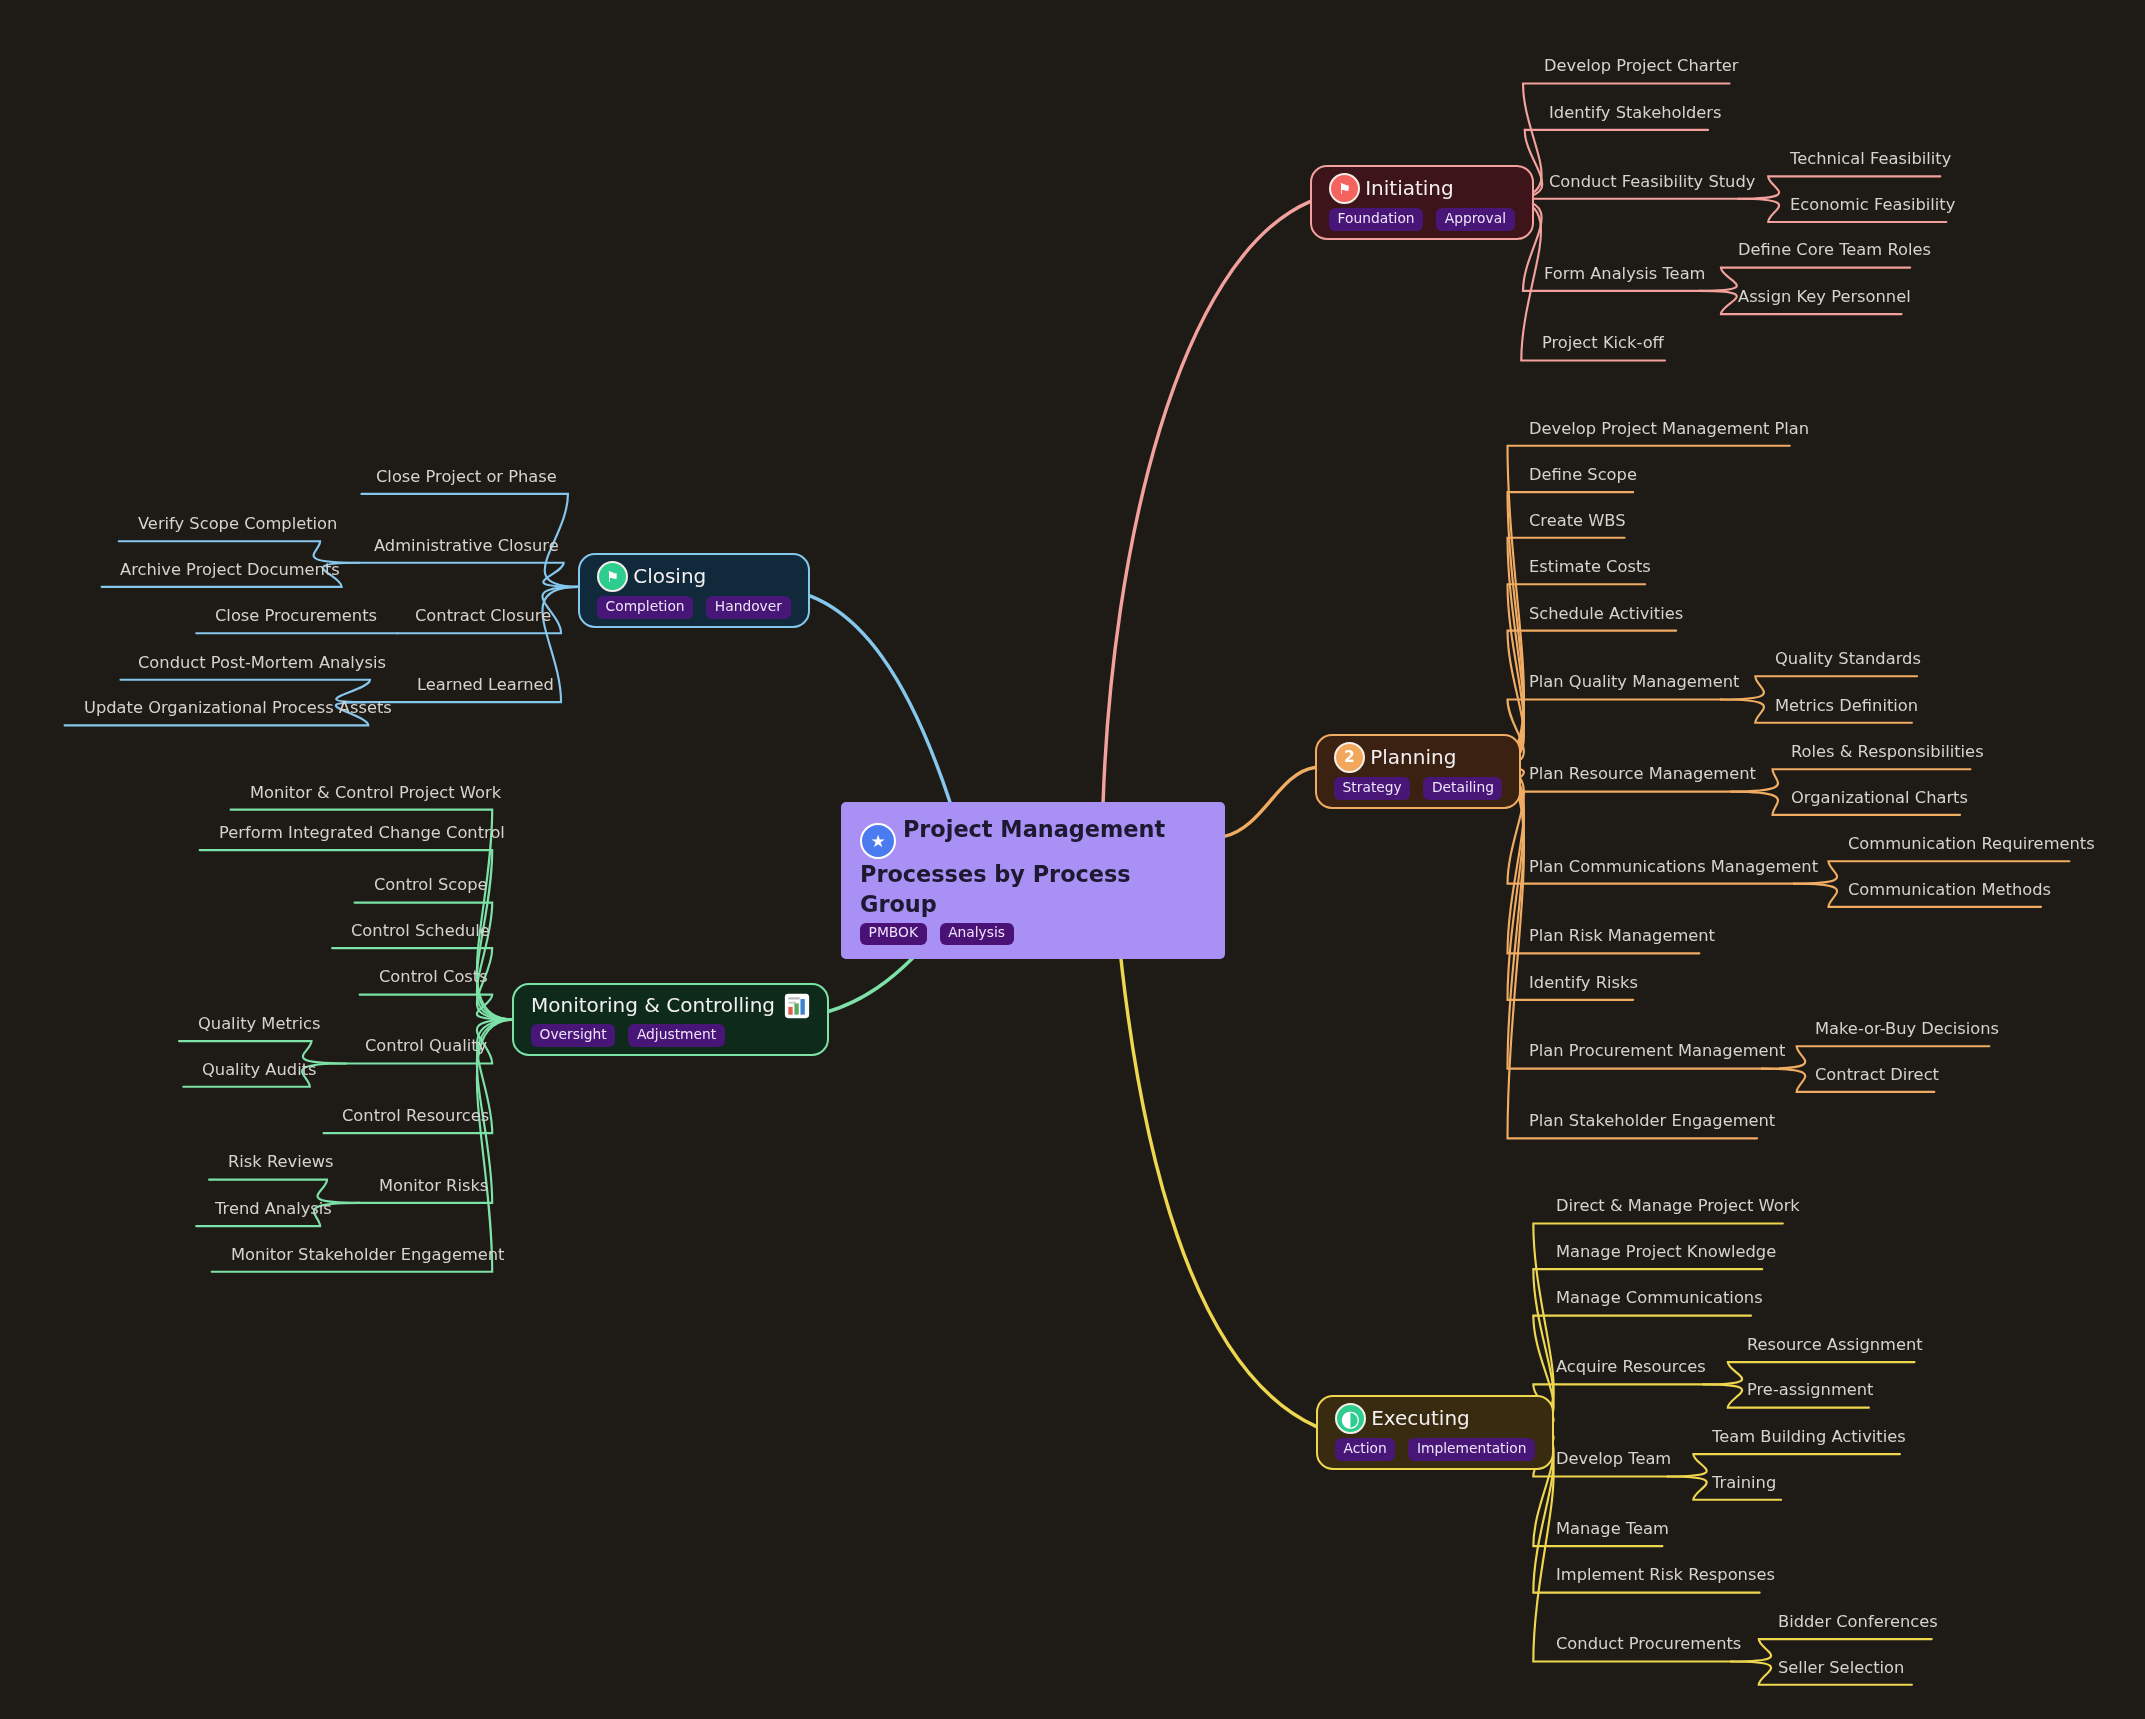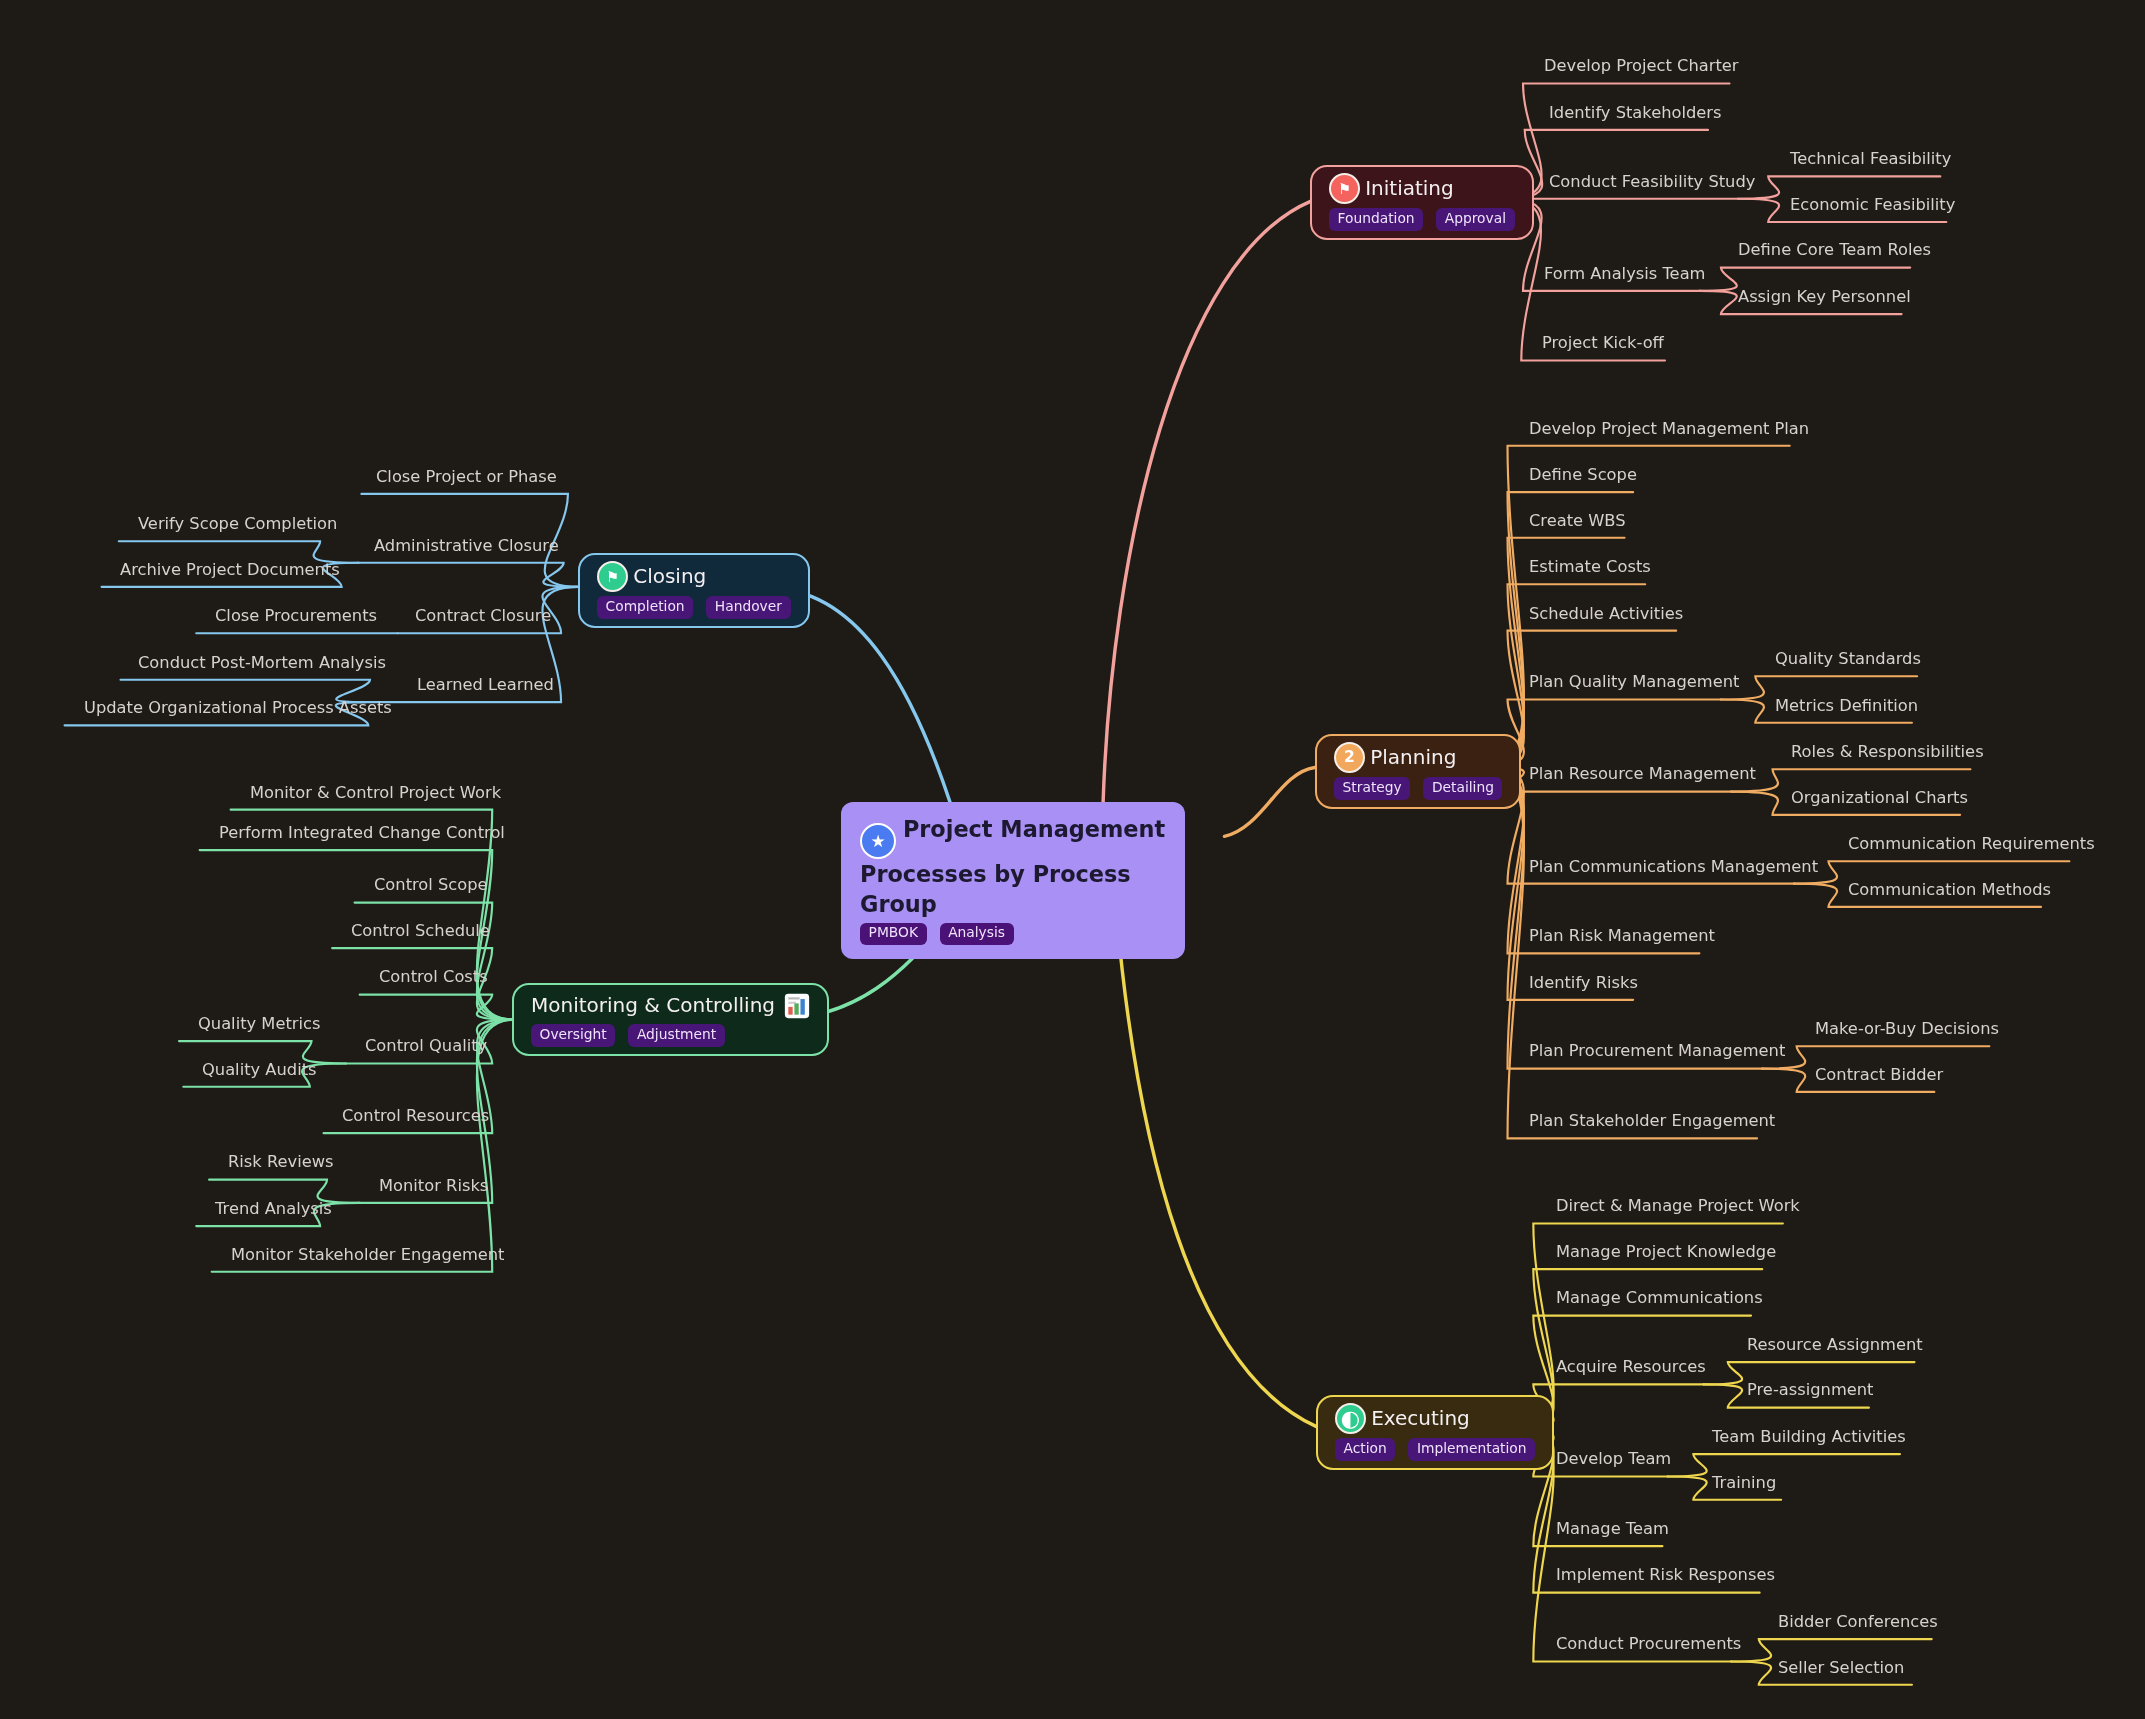--- a/index.html
+++ b/index.html
@@ -14,21 +14,21 @@
   .gtitle{color:#f4f0f2;font-size:20px;line-height:29px;display:flex;align-items:center;gap:5.2px;white-space:nowrap;}
   .nicon{width:31px;height:31px;border-radius:50%;border:2.6px solid #f6efe9;color:#fff;
          display:inline-flex;align-items:center;justify-content:center;font-size:14.6px;
          box-sizing:border-box;flex:0 0 auto;}
   .nicon.num{font-weight:bold;font-size:15.5px;}
   .nicon.half{font-size:22.4px;line-height:1;}
   .badges{margin-top:4.3px;display:flex;gap:13px;}
   .badge{background:#471677;color:#efe3fb;font-size:13.8px;line-height:13.8px;padding:3.4px 8.6px 5.2px;
          border-radius:6px;white-space:nowrap;}
 
-  .central{position:absolute;left:841px;top:802px;width:344px;background:#a990f5;border-radius:12px;
+  .central{position:absolute;left:841px;top:802px;width:384px;background:#a990f5;border-radius:5px;
            padding:12px 19px 13.8px;box-sizing:border-box;}
   .ctitle{color:#1c1930;font-weight:bold;font-size:22.4px;line-height:30px;}
   .cicon{display:inline-flex;width:36px;height:36px;border-radius:50%;background:#4a7bf0;
          border:2.6px solid #fff;color:#fff;align-items:center;justify-content:center;
          font-size:17px;vertical-align:-9.5px;margin-right:6.9px;box-sizing:border-box;}
   .central .badge{background:#4a1277;}
   .chart-icon{margin-left:3.4px;flex:0 0 auto;}
 </style>
 </head>
 <body>
@@ -217,21 +217,21 @@
   <div class="leaf" style="left:1529px;top:761px;">Plan Resource Management</div>
   <div class="leaf" style="left:1791px;top:739px;">Roles &amp; Responsibilities</div>
   <div class="leaf" style="left:1791px;top:785px;">Organizational Charts</div>
   <div class="leaf" style="left:1529px;top:854px;">Plan Communications Management</div>
   <div class="leaf" style="left:1848px;top:831px;">Communication Requirements</div>
   <div class="leaf" style="left:1848px;top:877px;">Communication Methods</div>
   <div class="leaf" style="left:1529px;top:923px;">Plan Risk Management</div>
   <div class="leaf" style="left:1529px;top:970px;">Identify Risks</div>
   <div class="leaf" style="left:1529px;top:1038px;">Plan Procurement Management</div>
   <div class="leaf" style="left:1815px;top:1016px;">Make-or-Buy Decisions</div>
-  <div class="leaf" style="left:1815px;top:1062px;">Contract Bidder</div>
+  <div class="leaf" style="left:1815px;top:1062px;">Contract Direct</div>
   <div class="leaf" style="left:1529px;top:1108px;">Plan Stakeholder Engagement</div>
 
   <div class="leaf" style="left:1556px;top:1193px;">Direct &amp; Manage Project Work</div>
   <div class="leaf" style="left:1556px;top:1239px;">Manage Project Knowledge</div>
   <div class="leaf" style="left:1556px;top:1285px;">Manage Communications</div>
   <div class="leaf" style="left:1556px;top:1354px;">Acquire Resources</div>
   <div class="leaf" style="left:1747px;top:1332px;">Resource Assignment</div>
   <div class="leaf" style="left:1747px;top:1377px;">Pre-assignment</div>
   <div class="leaf" style="left:1556px;top:1446px;">Develop Team</div>
   <div class="leaf" style="left:1712px;top:1424px;">Team Building Activities</div>

